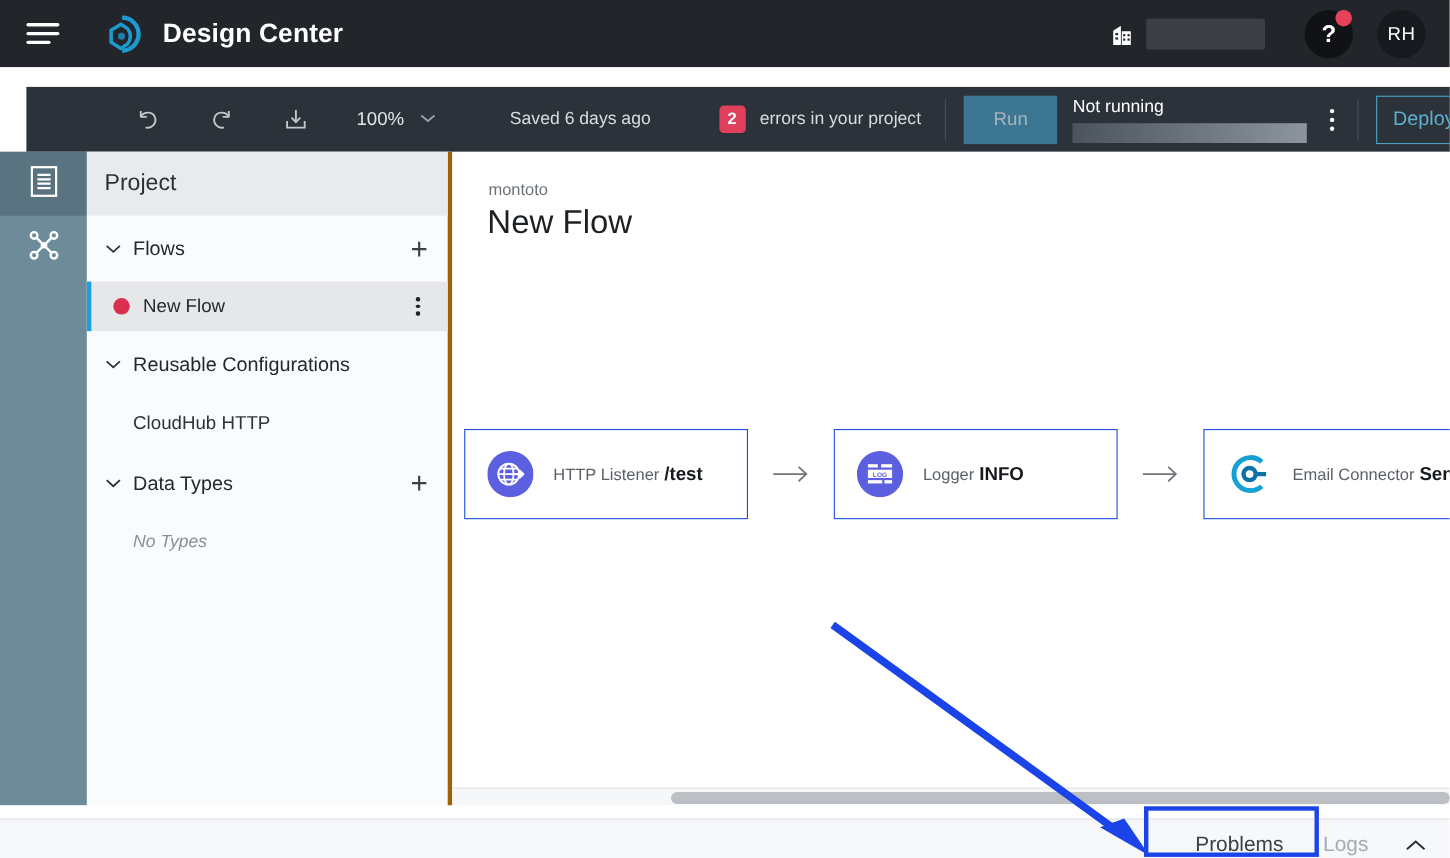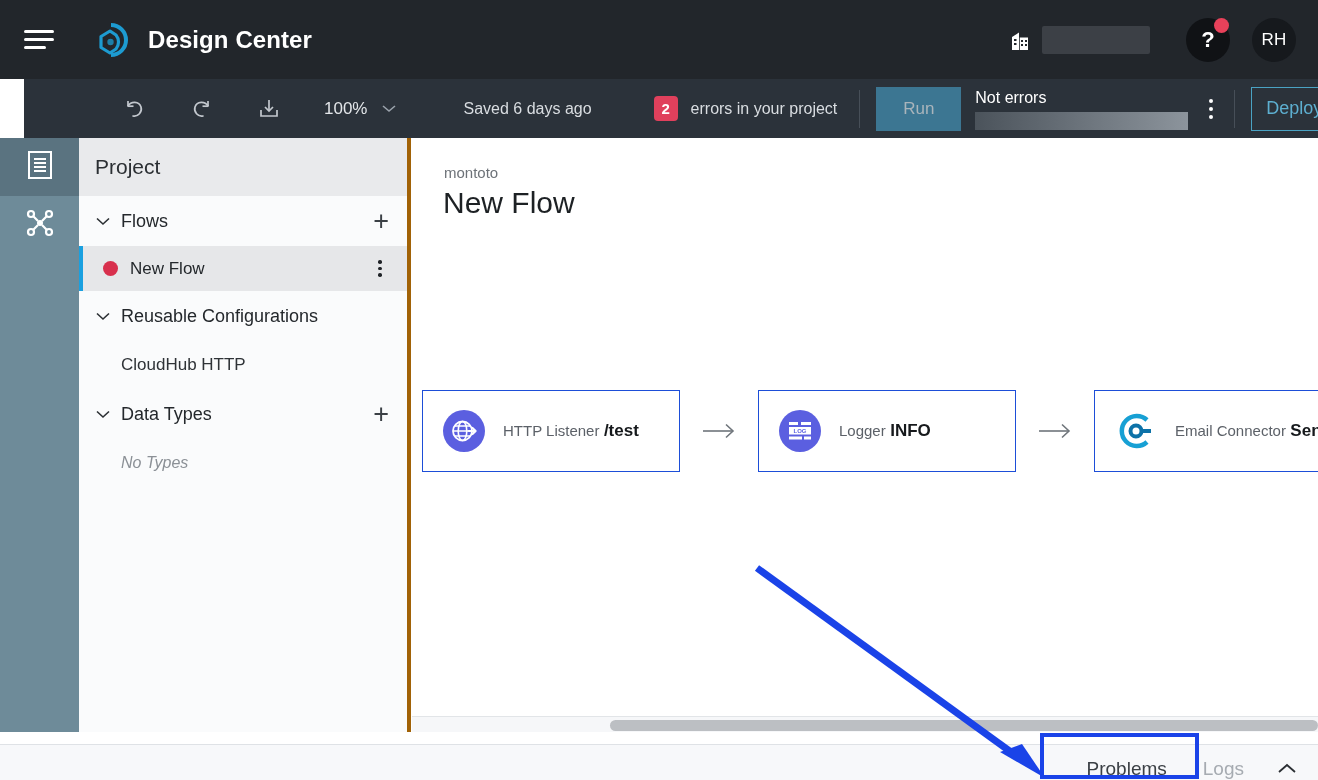--- a/index.html
+++ b/index.html
@@ -6,21 +6,21 @@
   html, body {
     width: 1318px; height: 780px;
     font-family: "Liberation Sans", sans-serif;
     background: #ffffff;
     overflow: hidden;
   }
   .app { position: relative; width: 1318px; height: 780px; }
 
   
   .topbar {
-    position: absolute; left: 0; top: 0; width: 1318px; height: 79px;
+    position: absolute; left: 0; top: 0; width: 1318px; height: 61px;
     background: #22262b;
     display: flex; align-items: center;
   }
   .hamburger {
     width: 34px; height: 26px; margin-left: 24px;
     display: flex; flex-direction: column; justify-content: center; gap: 5px;
     cursor: pointer;
   }
   .hamburger i { display:block; height: 3px; border-radius: 2px; background: #ffffff; }
   .hamburger i:nth-child(1) { width: 30px; }
@@ -128,21 +128,21 @@
   .sidebar {
     position: absolute; left: 79px; top: 138px; width: 332px; height: 594px;
     background: #fafbfc; border-right: 4px solid #a16207;
   }
   .sb-header {
     height: 58px; background: #e9eaec;
     display: flex; align-items: center; padding-left: 16px;
     color: #2b2f33; font-size: 21px;
   }
   .sb-section {
-    height: 50px; display: flex; align-items: center; padding: 0 18px 0 16px;
+    height: 60px; display: flex; align-items: center; padding: 0 18px 0 16px;
     cursor: pointer;
   }
   .sb-caret { width: 18px; color: #2b2f33; display:flex; align-items:center; }
   .sb-section-label { margin-left: 8px; font-size: 18px; color: #24282c; }
   .sb-plus {
     margin-left: auto; font-size: 27px; color: #3b4045; line-height: 1; cursor: pointer;
     font-weight: 300;
   }
   .sb-flow-row {
     height: 45px; display: flex; align-items: center; padding: 0 18px 0 16px;
@@ -302,21 +302,21 @@
     <div class="err-group">
       <span class="err-badge">2</span>
       <span class="err-text">errors in your project</span>
     </div>
 
     <span class="tb-div"></span>
 
     <button class="run-btn">Run</button>
 
     <div class="status-box">
-      <span class="status-label">Not errors</span>
+      <span class="status-label">Not running</span>
       <span class="redacted-status"></span>
     </div>
 
     <div class="kebab-tb">
       <i></i>
         <i></i>
         <i></i>
     </div>
 
     <span class="tb-div2"></span>

